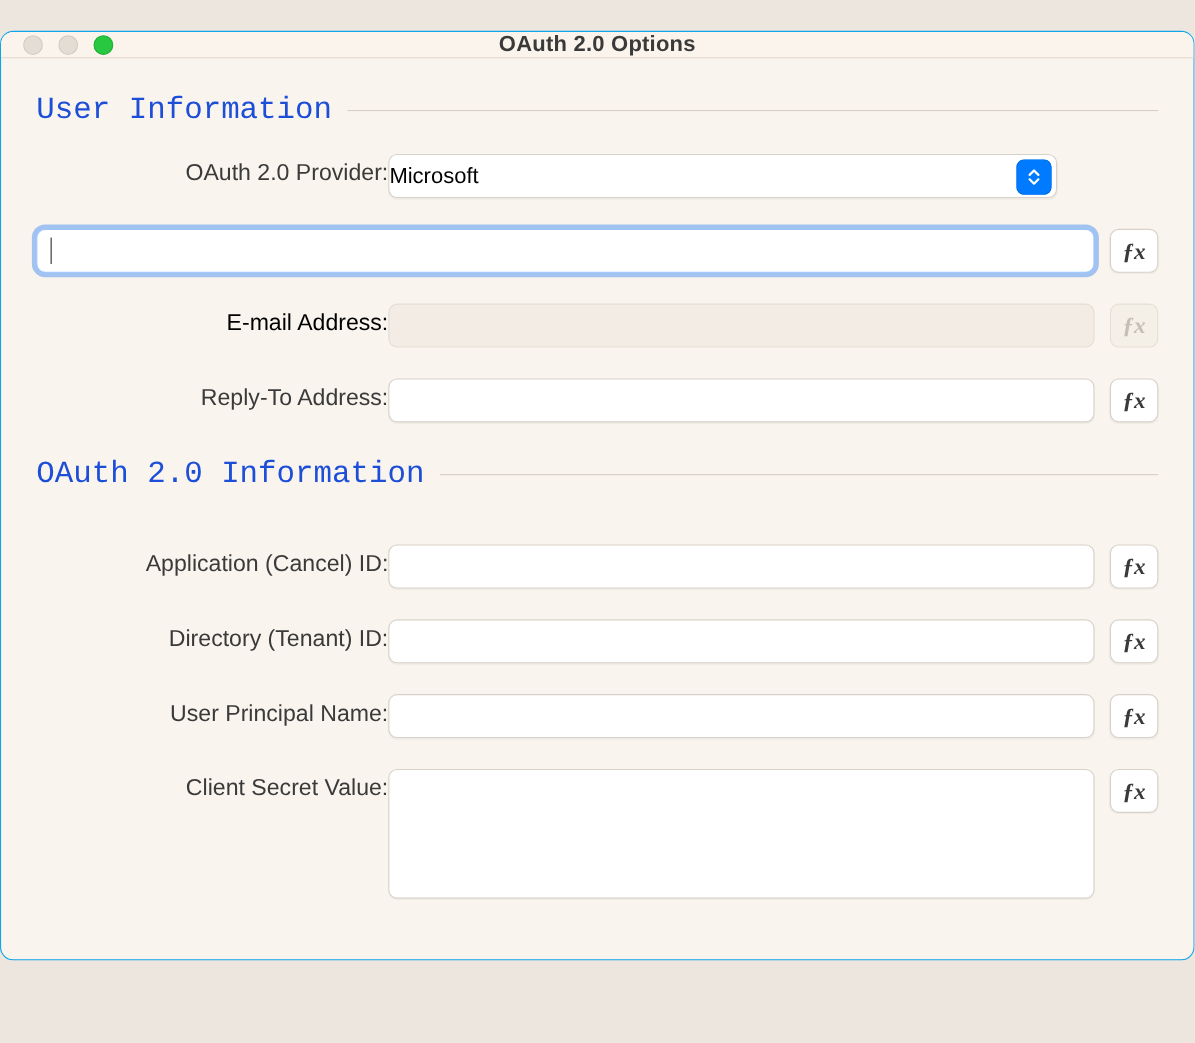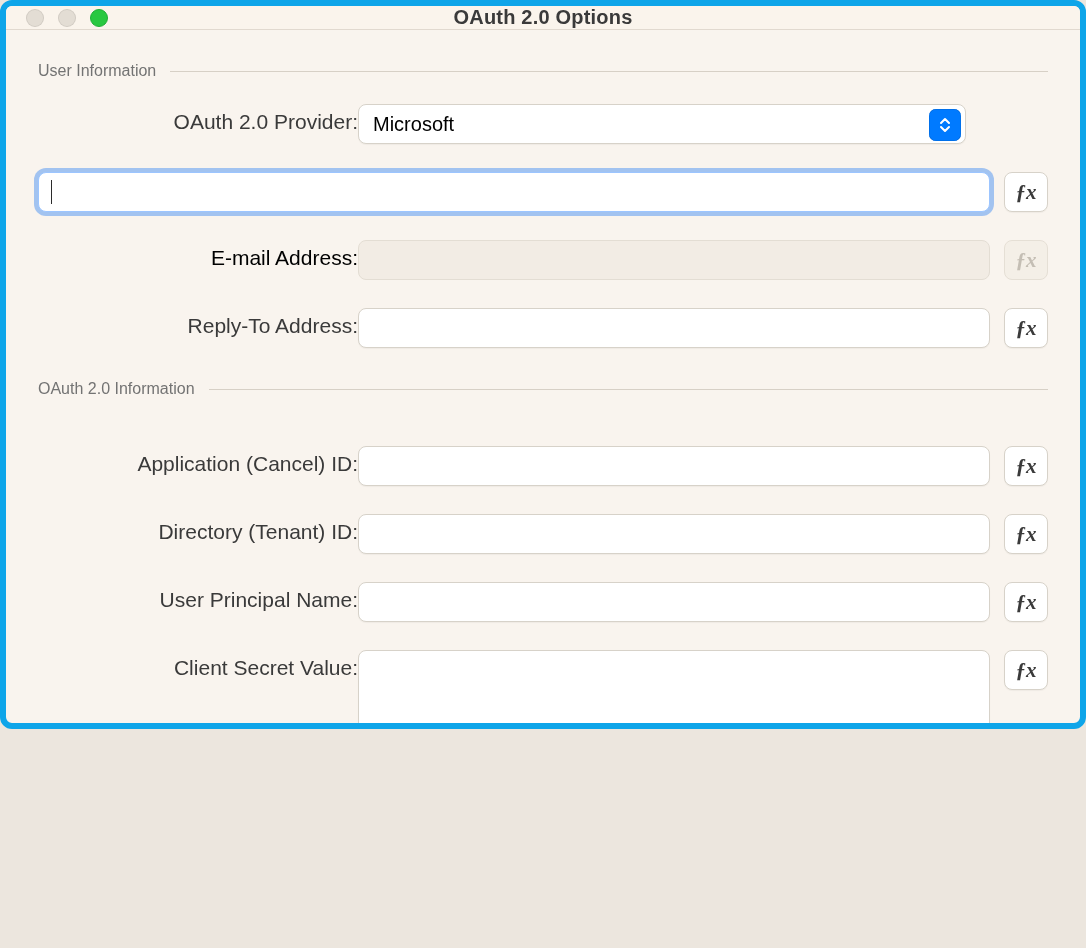--- a/index.html
+++ b/index.html
@@ -5,28 +5,29 @@
   * { box-sizing: border-box; }
   html, body {
     margin: 0; padding: 0;
     width: 1086px; height: 948px;
     font-family: -apple-system, "Helvetica Neue", Arial, sans-serif;
     font-size: 13px;
     color: #000;
     background: #ece6de;
   }
   .window {
-    width: 1086px; height: 729px;
+    width: 1086px; height: 845px;
     background: #f9f4ee;
-    border: 6px solid #0ea5e9;
+    border: 1px solid #0ea5e9;
     border-radius: 12px;
     overflow: hidden;
     position: relative;
     display: flex;
     flex-direction: column;
+    margin-top: 28px;
   }
   .titlebar {
     height: 52px;
     background: #faf4ec;
     border-bottom: 1px solid #e1d9cf;
     display: flex;
     align-items: center;
     position: relative;
   }
   .traffic {
@@ -56,24 +57,25 @@
     flex-direction: column;
   }
 
   .section-header {
     display: flex;
     align-items: center;
     margin-top: 14px;
     margin-bottom: 24px;
   }
   .section-header .section-label {
-    font-size: 16px;
-    color: #737373;
+    font-size: 28px;
+    color: #1d4ed8;
     white-space: nowrap;
     padding-right: 14px;
+    font-family: Liberation Mono, monospace;
   }
   .section-header .rule {
     flex: 1;
     height: 1px;
     background: #d7d0c6;
   }
 
   .form-row {
     display: flex;
     align-items: flex-start;
@@ -99,21 +101,21 @@
   
   .mac-select {
     position: relative;
     width: 100%;
     height: 40px;
     background: #ffffff;
     border: 1px solid #d7d2c9;
     border-radius: 8px;
     display: flex;
     align-items: center;
-    padding-left: 14px;
+    padding-left: 0;
     font-size: 20px;
     box-shadow: 0 1px 1px rgba(0,0,0,0.04);
   }
   .mac-select .sel-arrows {
     position: absolute;
     right: 4px; top: 4px;
     width: 32px; height: 32px;
     background: #007aff;
     border-radius: 7px;
     display: flex;

